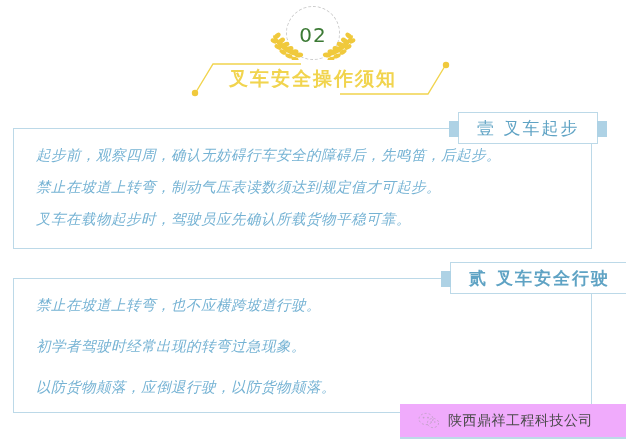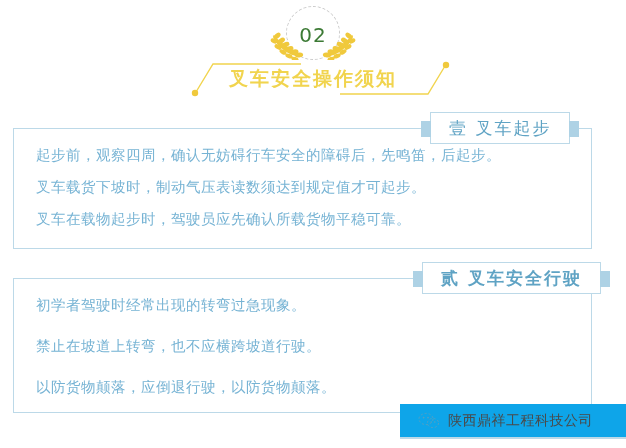--- a/index.html
+++ b/index.html
@@ -104,40 +104,42 @@
     top: 0;
     height: 32px;
     background: #ffffff;
     border: 1px solid #bcd9e8;
     box-sizing: border-box;
     display: flex;
     align-items: center;
     justify-content: center;
     padding: 0 18px;
     z-index: 5;
+    margin-left: 28px;
   }
   .section-header .hdr-text {
     font-size: 17px;
     letter-spacing: 2px;
     color: #5fa3c4;
     white-space: nowrap;
     font-family: "DejaVu Sans", "Liberation Sans", sans-serif;
   }
   .tab {
     position: absolute;
     top: 8px;
     width: 10px;
     height: 16px;
     background: #aed2e5;
   }
   .tab.left { left: -10px; }
   .tab.right { right: -10px; }
 
   .body-lines {
     padding: 16px 0 14px 22px;
+    font-style: italic;
   }
   .body-lines p {
     margin: 0 0 11px 0;
     font-size: 14.5px;
     line-height: 1.45;
     letter-spacing: 0.5px;
     color: #76b3d4;
     font-family: "DejaVu Sans", "Liberation Sans", sans-serif;
   }
   .body-lines p:last-child { margin-bottom: 4px; }
@@ -149,21 +151,21 @@
     position: absolute;
     left: 400px;
     top: 404px;
     width: 226px;
     height: 34px;
     display: flex;
     align-items: center;
     gap: 8px;
     padding-left: 18px;
     box-sizing: border-box;
-    background: #0ea5e9;
+    background: #f0abfc;
   }
   .footer-logo {
     width: 22px;
     height: 18px;
     flex: 0 0 auto;
     opacity: 0.5;
   }
   .footer-name {
     font-size: 14px;
     letter-spacing: 0.5px;
@@ -240,36 +242,36 @@
     <path d="M2 36 L90 36 L107 8" stroke="#f1d44e" stroke-width="1.4" fill="none"></path>
     <circle cx="108" cy="7" r="3.2" fill="#f0c93c"></circle>
   </svg>
   <div class="title-text">叉车安全操作须知</div>
 </div>
 
 <div class="section one" style="top:112px;">
   <div class="section-box">
     <div class="body-lines">
       <p>起步前，观察四周，确认无妨碍行车安全的障碍后，先鸣笛，后起步。</p>
-      <p>叉车载货下坡时，制动气压表读数须达到规定值才可起步。</p>
+      <p>禁止在坡道上转弯，制动气压表读数须达到规定值才可起步。</p>
       <p>叉车在载物起步时，驾驶员应先确认所载货物平稳可靠。</p>
     </div>
   </div>
   <div class="section-header" style="left:417px;">
     <span class="tab left"></span>
     <span class="hdr-text">壹  叉车起步</span>
     <span class="tab right"></span>
   </div>
 </div>
 
 <div class="section two" style="top:262px;">
   <div class="section-box">
     <div class="body-lines">
+      <p>禁止在坡道上转弯，也不应横跨坡道行驶。</p>
       <p>初学者驾驶时经常出现的转弯过急现象。</p>
-      <p>禁止在坡道上转弯，也不应横跨坡道行驶。</p>
       <p>以防货物颠落，应倒退行驶，以防货物颠落。</p>
     </div>
   </div>
   <div class="section-header" style="left:409px;font-weight:bold;">
     <span class="tab left"></span>
     <span class="hdr-text">贰  叉车安全行驶</span>
     <span class="tab right"></span>
   </div>
 </div>
 

